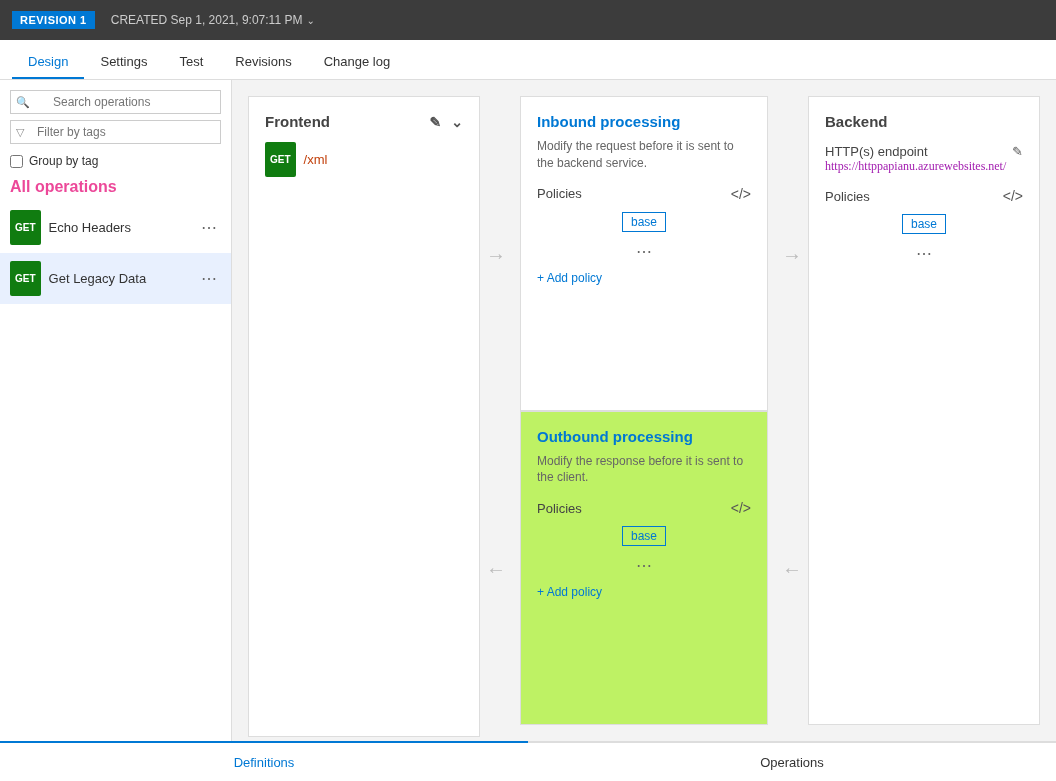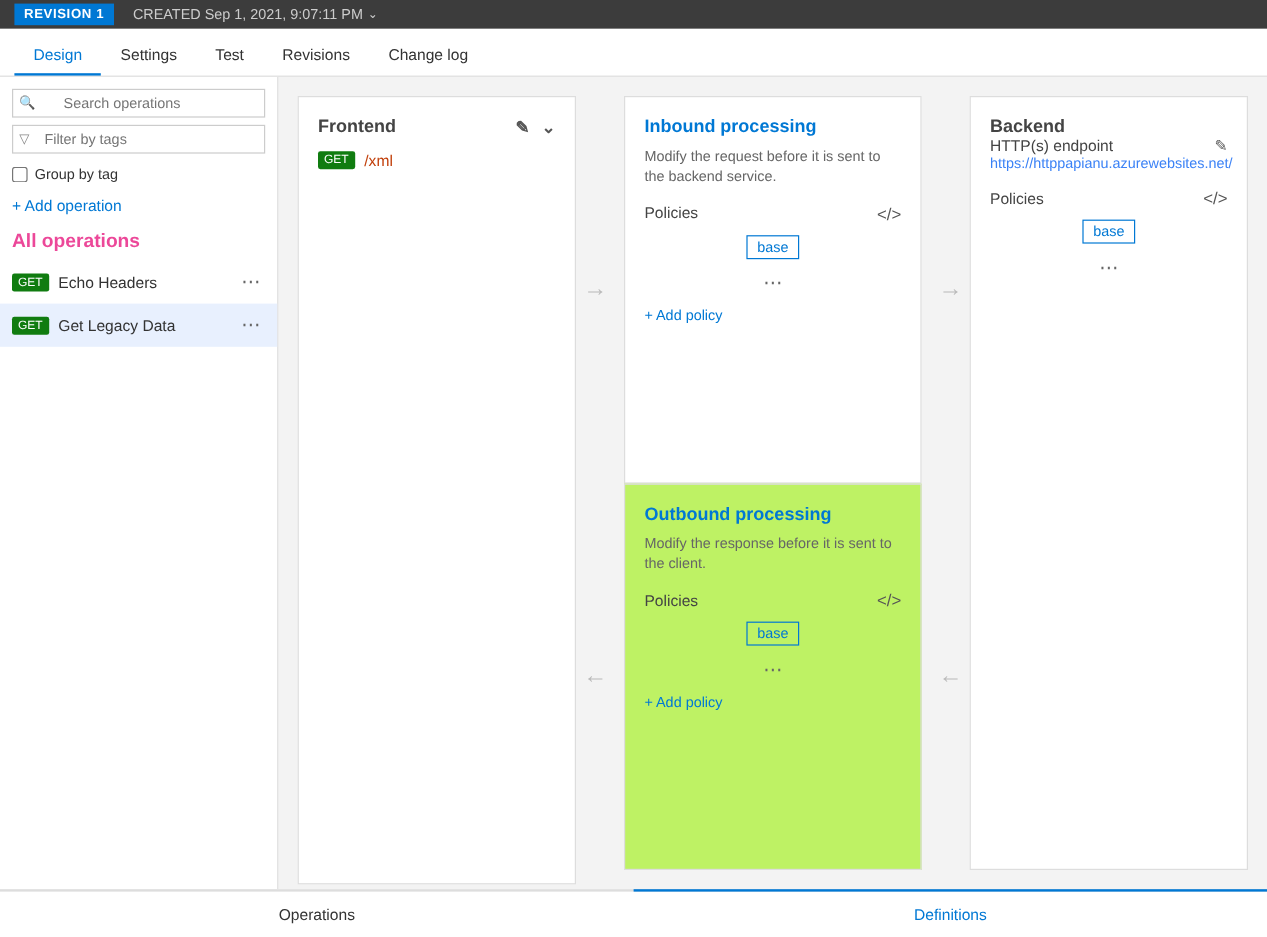--- a/index.html
+++ b/index.html
@@ -1,19 +1,19 @@
 <!DOCTYPE html>
 <html><head>
   <meta charset="utf-8">
   <style>
     * { box-sizing: border-box; margin: 0; padding: 0; }
     body { font-family: 'Segoe UI', sans-serif; font-size: 13px; background: #f3f3f3; color: #333; height: 781px; width: 1056px; overflow: hidden; display: flex; flex-direction: column; }
 
     
-    .top-bar { background: #3c3c3c; color: #fff; display: flex; align-items: center; padding: 0 12px; height: 24px; gap: 16px; }
+    .top-bar { background: #3c3c3c; color: #fff; display: flex; align-items: center; padding: 0 12px; height: 40px; gap: 16px; }
     .revision-badge { background: #0078d4; color: #fff; font-size: 11px; font-weight: 700; padding: 3px 8px; letter-spacing: 0.5px; }
     .created-text { font-size: 12px; color: #ccc; display: flex; align-items: center; gap: 4px; }
     .chevron-down { font-size: 10px; color: #ccc; cursor: pointer; }
 
     
     .tabs { background: #fff; border-bottom: 1px solid #ddd; display: flex; padding: 0 12px; height: 40px; align-items: flex-end; }
     .tab { padding: 8px 16px; font-size: 13px; cursor: pointer; color: #333; border-bottom: 2px solid transparent; text-decoration: none; }
     .tab.active { color: #0078d4; border-bottom: 2px solid #0078d4; font-weight: 500; }
 
     
@@ -27,37 +27,37 @@
     .sidebar-filter { margin: 0 10px 6px 10px; position: relative; }
     .sidebar-filter input { width: 100%; padding: 4px 8px 4px 26px; border: 1px solid #ccc; font-size: 12px; color: #555; outline: none; }
     .sidebar-filter .filter-icon { position: absolute; left: 6px; top: 50%; transform: translateY(-50%); color: #888; font-size: 11px; }
     .group-by-tag { display: flex; align-items: center; gap: 6px; padding: 4px 10px; font-size: 12px; color: #333; }
     .group-by-tag input[type=checkbox] { width: 13px; height: 13px; }
     .add-operation { display: flex; align-items: center; gap: 6px; padding: 8px 10px; font-size: 13px; color: #0078d4; cursor: pointer; }
     .all-operations-label { padding: 6px 10px; font-size: 16px; font-weight: 600; color: #ec4899; }
     .operation-item { display: flex; align-items: center; justify-content: space-between; padding: 8px 10px; cursor: pointer; }
     .operation-item.selected { background: #e8f0fe; }
     .operation-left { display: flex; align-items: center; gap: 8px; }
-    .get-badge { background: #107c10; color: #fff; font-size: 10px; font-weight: 400; padding: 2px 5px; border-radius: 2px; }
+    .get-badge { background: #107c10; color: #fff; font-size: 10px; font-weight: 700; padding: 12px 5px; border-radius: 2px; }
     .operation-name { font-size: 13px; color: #333; }
     .ellipsis-btn { color: #666; font-size: 16px; cursor: pointer; padding: 0 4px; }
     .frontend-get { display: flex; align-items: center; gap: 8px; }
     .frontend-get .get-badge { background: #107c10; }
     .frontend-path { font-size: 13px; color: #c2410c; }
     .policies-row { display: flex; align-items: center; justify-content: space-between; margin-bottom: 10px; }
     .policies-label { font-size: 13px; color: #444; font-weight: 500; }
     .code-icon { color: #555; font-size: 14px; cursor: pointer; }
     .base-row { display: flex; align-items: center; gap: 10px; margin-bottom: 10px; flex-direction: column; }
     .base-tag { border: 1px solid #0078d4; color: #0078d4; font-size: 12px; padding: 2px 8px; cursor: pointer; }
     .add-policy { color: #0078d4; font-size: 12px; cursor: pointer; display: flex; align-items: center; gap: 4px; }
 
     .http-endpoint-row { display: flex; align-items: flex-end; justify-content: space-between; margin-bottom: 0; }
     .http-endpoint-label { font-size: 13px; color: #444; }
     .edit-icon { color: #555; cursor: pointer; font-size: 13px; }
-    .endpoint-url { color: #3b82f6; font-size: 12px; margin-bottom: 14px; text-decoration: none; display: block; }
+    .endpoint-url { color: #a21caf; font-size: 12px; margin-bottom: 14px; text-decoration: none; display: block; font-family: Liberation Serif, serif; }
 
     
     .bottom-tabs { background: #fff; border-top: 2px solid #ddd; display: flex; height: 40px; }
     .bottom-tab { flex: 1; display: flex; align-items: center; justify-content: center; font-size: 13px; cursor: pointer; color: #333; border-top: 2px solid transparent; margin-top: -2px; }
     .bottom-tab.active { color: #0078d4; border-top: 2px solid #0078d4; }
     .bottom-tab.inactive { color: #333; }
 
     
     .design-area { flex: 1; display: flex; overflow: hidden; }
     .frontend-panel { width: 232px; min-width: 232px; background: #fff; border: 1px solid #ddd; margin: 16px 0 4px 16px; padding: 16px; position: relative; }
@@ -91,23 +91,20 @@
       <input type="text" placeholder="Search operations" style="">
     </div>
     <div class="sidebar-filter">
       <span class="filter-icon">▽</span>
       <input type="text" placeholder="Filter by tags" style="">
     </div>
     <label class="group-by-tag">
       <input type="checkbox" style="">
       <span>Group by tag</span>
     </label>
-    <div class="add-operation">
-      <span>+ Add operation</span>
-    </div>
     <div class="all-operations-label">All operations</div>
     <div class="operation-item">
       <div class="operation-left">
         <span class="get-badge">GET</span>
         <span class="operation-name">Echo Headers</span>
       </div>
       <span class="ellipsis-btn">⋯</span>
     </div>
     <div class="operation-item selected">
       <div class="operation-left">
@@ -172,39 +169,39 @@
           <div class="add-policy">
             <span>+ Add policy</span>
           </div>
         </div>
         <div class="flow-arrow">←</div>
       </div>
 
     </div>
 
     <div class="backend-panel">
-      <div style="font-size:15px;font-weight:600;color:#444;">Backend</div>
+      <div style="font-size:15px;font-weight:600;color:#444;margin-bottom:14px;">Backend</div>
       <div class="http-endpoint-row">
         <span class="http-endpoint-label">HTTP(s) endpoint</span>
         <span class="edit-icon">✎</span>
       </div>
       <a class="endpoint-url">https://httppapianu.azurewebsites.net/</a>
       <div class="policies-row">
         <span class="policies-label">Policies</span>
         <span class="code-icon">&lt;/&gt;</span>
       </div>
       <div class="base-row">
         <span class="base-tag">base</span>
         <span class="ellipsis-btn">⋯</span>
       </div>
     </div>
 
   </div>
 </div>
 
 <div class="bottom-tabs">
+  <div class="bottom-tab active">
+    <span>Definitions</span>
+  </div>
   <div class="bottom-tab inactive">
     <span>Operations</span>
   </div>
-  <div class="bottom-tab active">
-    <span>Definitions</span>
-  </div>
 </div>
 
 </body></html>

